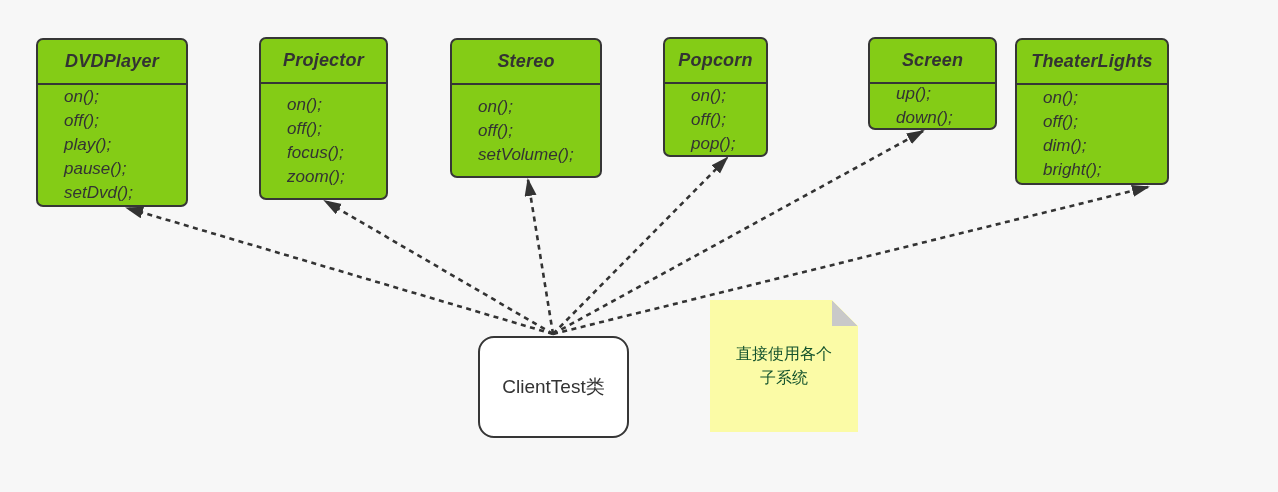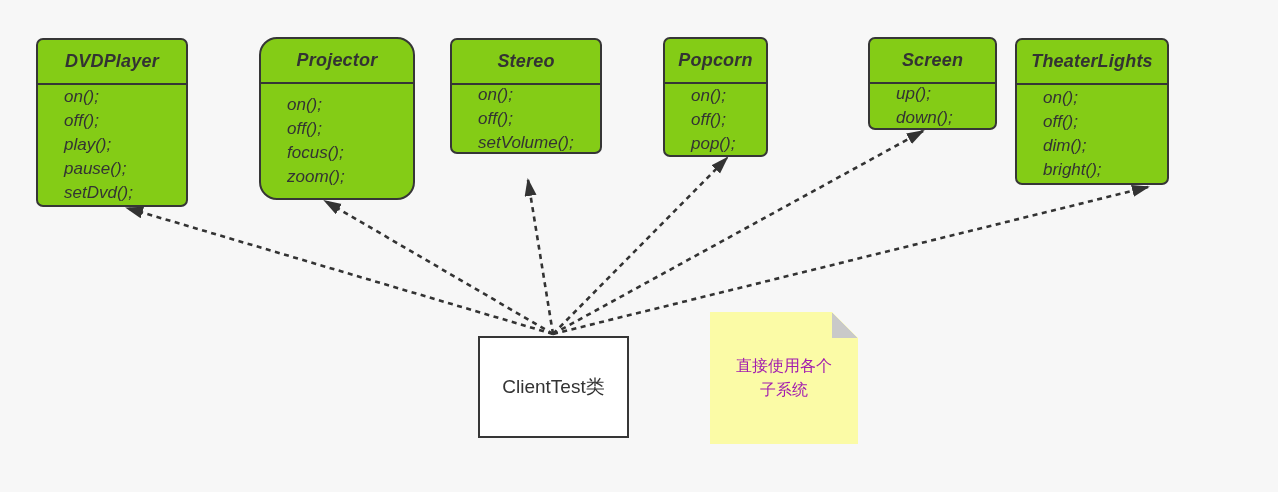--- a/index.html
+++ b/index.html
@@ -21,40 +21,40 @@
   .cls-title {
     flex:0 0 43px; display:flex; align-items:center; justify-content:center;
     font-size:18px; font-weight:bold; border-bottom:2px solid #363636;
     letter-spacing:0.2px;
   }
   .cls-body {
     flex:1; display:flex; flex-direction:column; justify-content:center;
     padding-left:26px; font-size:17px; line-height:24px; overflow:hidden;
   }
   .b0 { left:36px;   top:38px; width:152px; height:169px; }
-  .b1 { left:259px;  top:37px; width:156px; height:163px;border-radius:18px; }
-  .b2 { left:450px;  top:38px; width:152px; height:116px;justify-content:flex-end; }
+  .b1 { left:259px;  top:37px; width:129px; height:163px; }
+  .b2 { left:450px;  top:38px; width:152px; height:140px;justify-content:flex-end; }
   .b3 { left:663px;  top:37px; width:105px; height:120px; }
   .b4 { left:868px;  top:37px; width:129px; height:93px;  }
   .b5 { left:1015px; top:38px; width:154px; height:147px; }
 
   .client {
     position:absolute; box-sizing:border-box;
     left:478px; top:336px; width:151px; height:102px;
-    background:#ffffff; border:2px solid #363636; border-radius:0;
+    background:#ffffff; border:2px solid #363636; border-radius:16px;
     display:flex; align-items:center; justify-content:center;
     font-size:19px; color:#333333;
   }
 
   .note {
-    position:absolute; left:710px; top:312px; width:148px; height:132px;
+    position:absolute; left:710px; top:300px; width:148px; height:132px;
     background:#fbfba6;
     clip-path:polygon(0 0, calc(100% - 26px) 0, 100% 26px, 100% 100%, 0 100%);
     display:flex; flex-direction:column; align-items:center; justify-content:center;
-    font-size:16px; line-height:24px; color:#a21caf; text-align:center;
+    font-size:16px; line-height:24px; color:#14532d; text-align:center;
   }
   .note-fold {
     position:absolute; top:0; right:0; width:26px; height:26px;
     background:linear-gradient(to bottom left, rgba(0,0,0,0) 0 50%, #c9c9c9 50% 100%);
   }
 </style>
 </head>
 <body>
 
 <div class="canvas">

